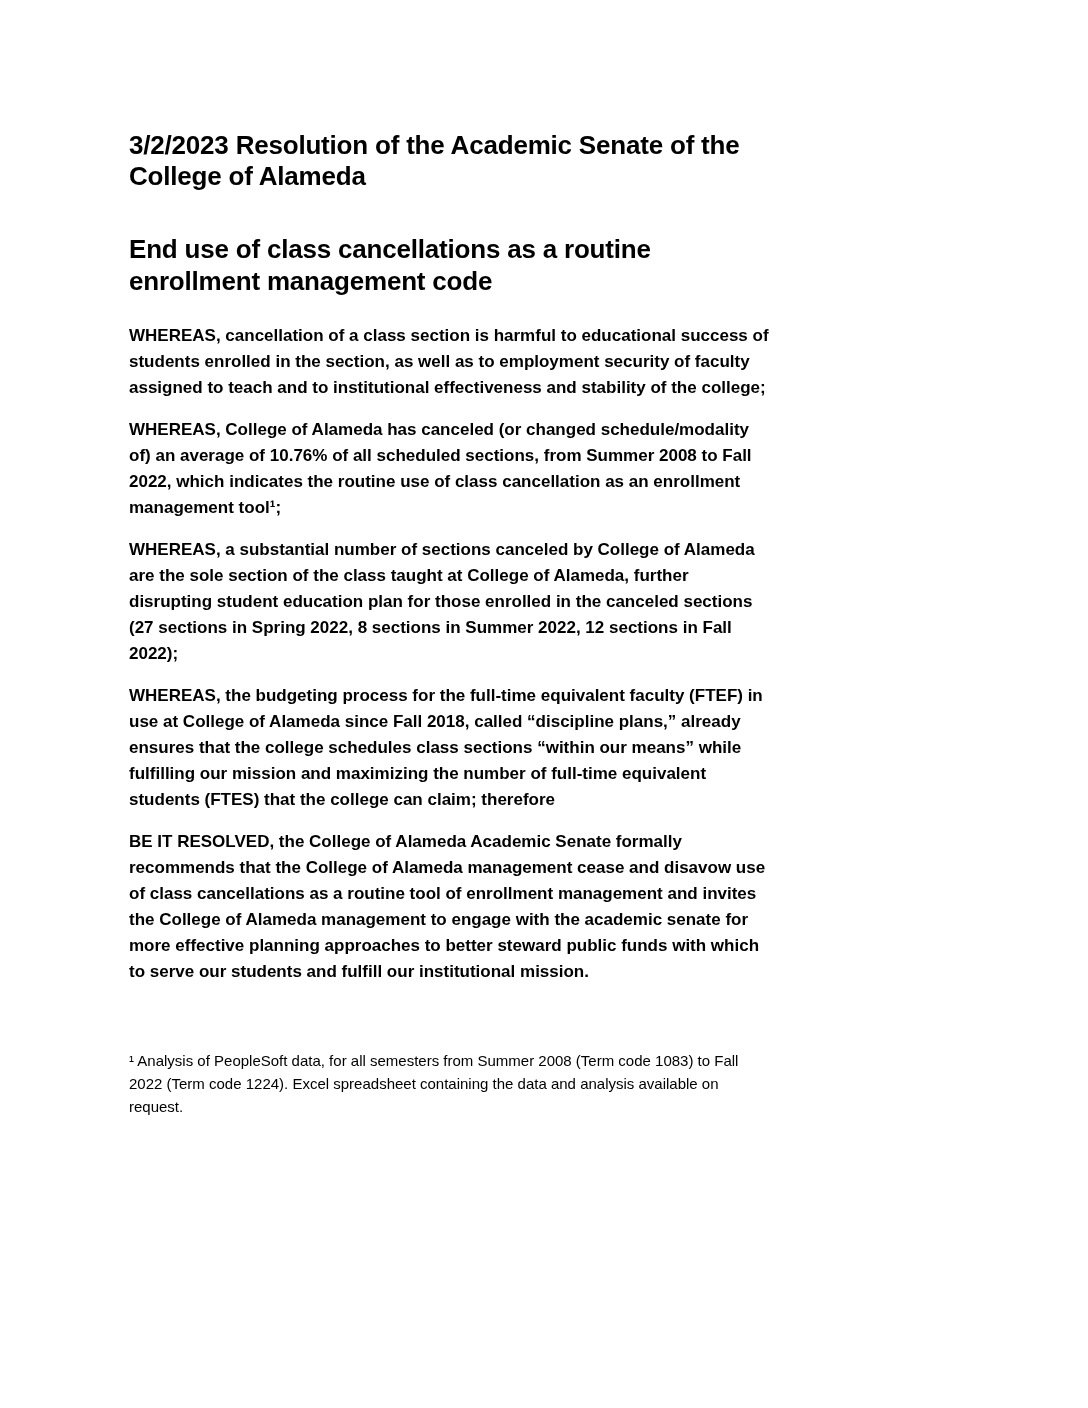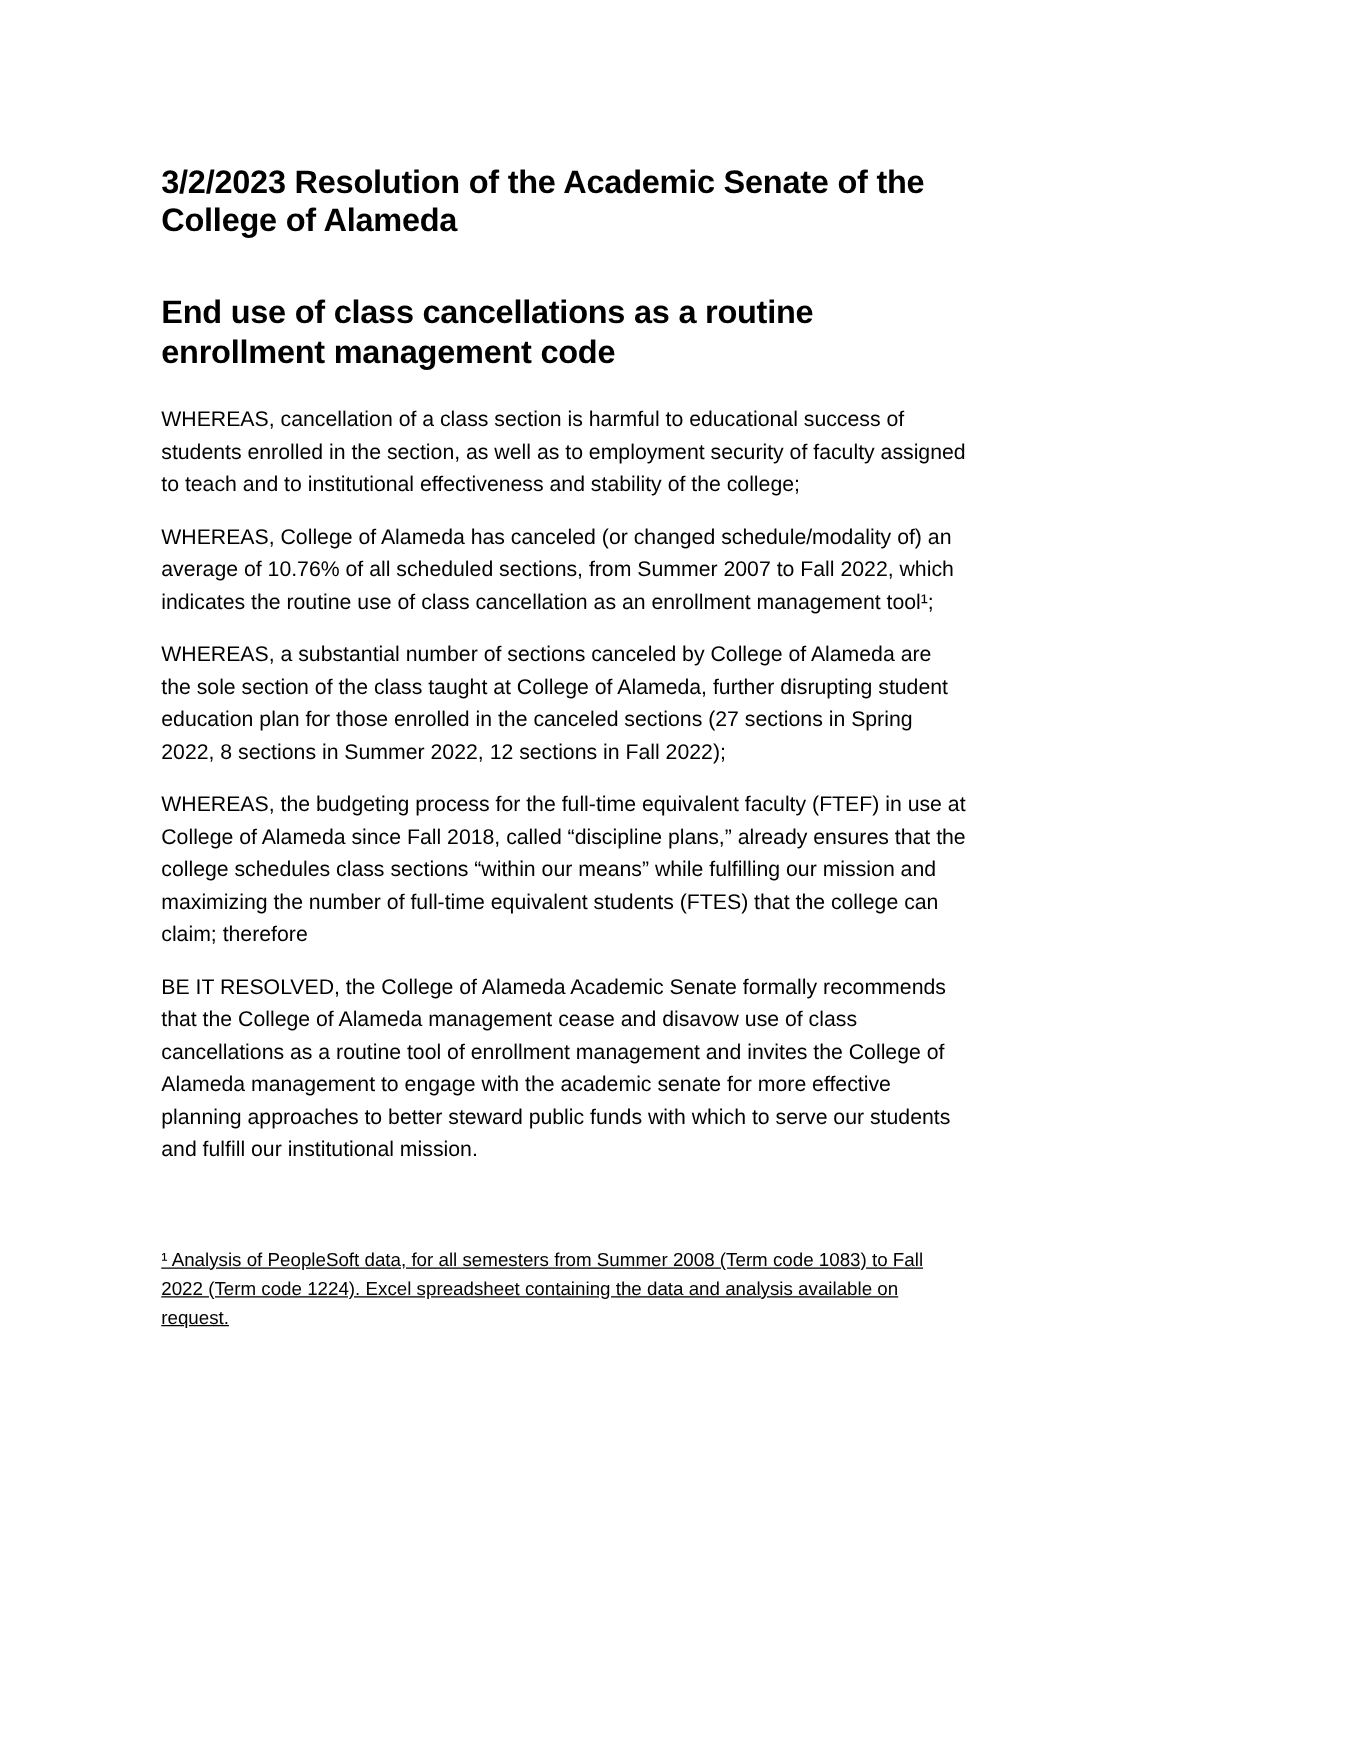--- a/index.html
+++ b/index.html
@@ -28,42 +28,41 @@
   .doc-subtitle {
     margin: 0 0 26px 0;
     font-size: 26px;
     font-weight: 700;
     line-height: 1.2;
     letter-spacing: -0.2px;
   }
   .doc-paragraph {
     margin: 0 0 16px 0;
     font-size: 17px;
-    font-weight: 400;
+    font-weight: 700;
     line-height: 26px;
   }
   .doc-footnote {
     margin-top: 64px;
     font-size: 15px;
     font-weight: 400;
     line-height: 23px;
-    text-decoration: underline;
   }
 </style>
 </head>
 <body>
 
 <div class="page">
   <h1 class="doc-title">3/2/2023 Resolution of the Academic Senate of the College of Alameda</h1>
 
   <h2 class="doc-subtitle">End use of class cancellations as a routine enrollment management code</h2>
 
   <p class="doc-paragraph">WHEREAS, cancellation of a class section is harmful to educational success of students enrolled in the section, as well as to employment security of faculty assigned to teach and to institutional effectiveness and stability of the college;</p>
 
-  <p class="doc-paragraph">WHEREAS, College of Alameda has canceled (or changed schedule/modality of) an average of 10.76% of all scheduled sections, from Summer 2007 to Fall 2022, which indicates the routine use of class cancellation as an enrollment management tool¹;</p>
+  <p class="doc-paragraph">WHEREAS, College of Alameda has canceled (or changed schedule/modality of) an average of 10.76% of all scheduled sections, from Summer 2008 to Fall 2022, which indicates the routine use of class cancellation as an enrollment management tool¹;</p>
 
 
   <p class="doc-paragraph">WHEREAS, a substantial number of sections canceled by College of Alameda are the sole section of the class taught at College of Alameda, further disrupting student education plan for those enrolled in the canceled sections (27 sections in Spring 2022, 8 sections in Summer 2022, 12 sections in Fall 2022);</p>
 
   <p class="doc-paragraph">WHEREAS, the budgeting process for the full-time equivalent faculty (FTEF) in use at College of Alameda since Fall 2018, called “discipline plans,” already ensures that the college schedules class sections “within our means” while fulfilling our mission and maximizing the number of full-time equivalent students (FTES) that the college can claim; therefore</p>
 
   <p class="doc-paragraph">BE IT RESOLVED, the College of Alameda Academic Senate formally recommends that the College of Alameda management cease and disavow use of class cancellations as a routine tool of enrollment management and invites the College of Alameda management to engage with the academic senate for more effective planning approaches to better steward public funds with which to serve our students and fulfill our institutional mission.</p>
 
   <div class="doc-footnote">¹ Analysis of PeopleSoft data, for all semesters from Summer 2008 (Term code 1083) to Fall 2022 (Term code 1224). Excel spreadsheet containing the data and analysis available on request.</div>
 </div>

